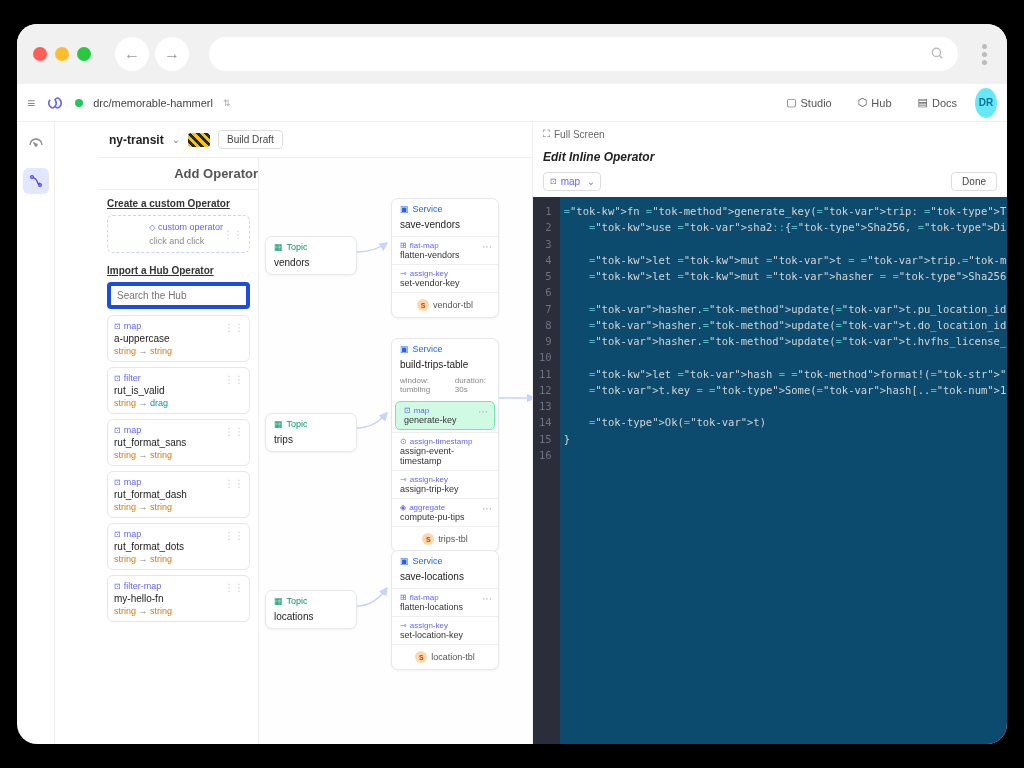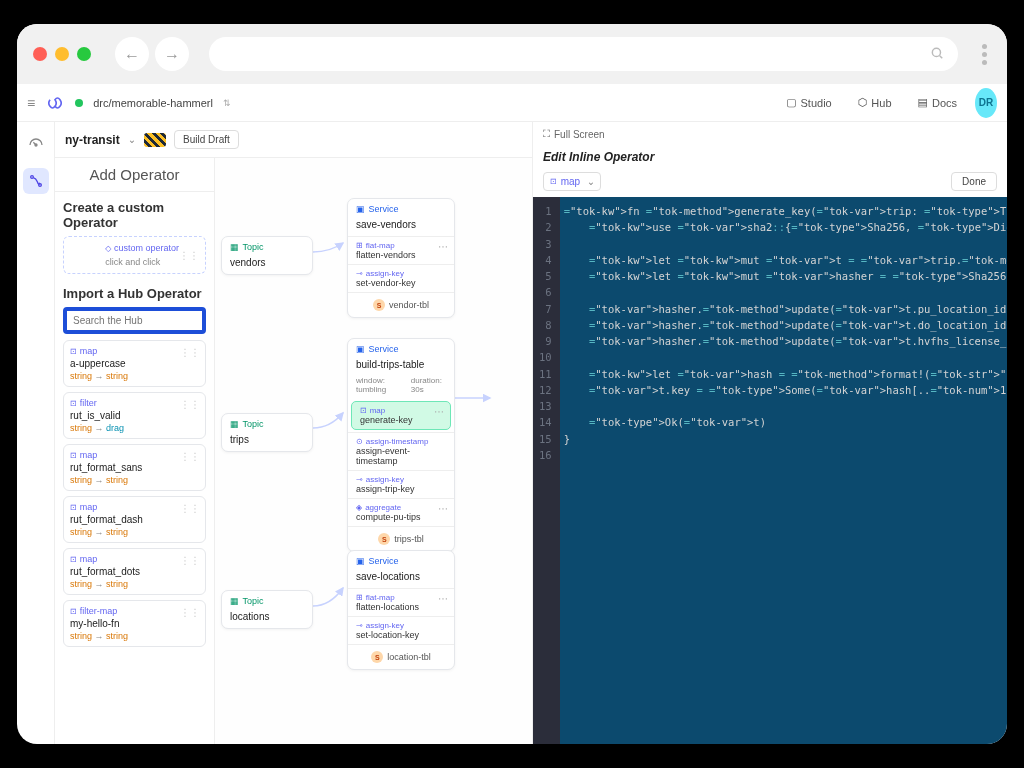--- a/index.html
+++ b/index.html
@@ -25,31 +25,31 @@
 .breadcrumb-text { color: #444; font-size: 11px; }
 .chevron-sm { color: #aaa; font-size: 9px; }
 .header-spacer { flex: 1; }
 .header-link { display: flex; align-items: center; gap: 4px; color: #555; cursor: pointer; padding: 4px 8px; font-size: 11px; }
 .header-link .icon { font-size: 11px; }
 .avatar { width: 22px; height: 30px; border-radius: 50%; background: #67e8f9; color: #0e7490; display: flex; align-items: center; justify-content: center; font-size: 10px; font-weight: 600; cursor: pointer; }
 .app-body { flex: 1; display: flex; overflow: hidden; }
 .left-rail { width: 38px; border-right: 1px solid #eee; display: flex; flex-direction: column; align-items: center; padding-top: 10px; gap: 10px; }
 .rail-icon { width: 26px; height: 26px; display: flex; align-items: center; justify-content: center; border-radius: 6px; cursor: pointer; color: #888; font-size: 14px; }
 .rail-icon.active { background: #e0e7ff; color: #4f46e5; }
-.canvas-area { flex: 1; display: flex; flex-direction: column; overflow: hidden; }
+.canvas-area { flex: 1; display: flex; flex-direction: column; overflow: hidden; margin-left: 44px; }
 .canvas-header { height: 36px; border-bottom: 1px solid #eee; display: flex; align-items: center; padding: 0 10px; gap: 8px; font-size: 12px; }
 .project-name { font-weight: 600; color: #222; }
 .chevron-down { color: #888; font-size: 10px; cursor: pointer; }
 .hazard { display: inline-block; background: repeating-linear-gradient(45deg, #fbbf24, #fbbf24 3px, #1f2937 3px, #1f2937 6px); width: 22px; height: 14px; border-radius: 3px; }
 .build-btn { border: 1px solid #ddd; background: #fff; border-radius: 4px; padding: 3px 8px; font-size: 10px; cursor: pointer; color: #444; }
 .canvas-main { flex: 1; display: flex; overflow: hidden; }
 .sidebar { width: 160px; border-right: 1px solid #eee; display: flex; flex-direction: column; overflow-y: auto; }
-.sidebar-title { text-align: center; font-size: 15px; font-weight: 400; padding: 8px 0; border-bottom: 1px solid #eee; color: #555; }
+.sidebar-title { text-align: right; font-size: 13px; font-weight: 700; padding: 8px 0; border-bottom: 1px solid #eee; color: #555; }
 .sidebar-section { padding: 8px 8px 4px; }
-.section-label { font-size: 13px; font-weight: 600; color: #333; margin-bottom: 6px; }
+.section-label { font-size: 10px; font-weight: 600; color: #333; margin-bottom: 6px; text-decoration: underline; }
 .custom-op-box { border: 1px dashed #c7d2fe; border-radius: 6px; padding: 6px; display: flex; align-items: center; justify-content: flex-end; cursor: grab; }
 .custom-op-label { color: #6366f1; font-size: 9px; }
 .custom-op-hint { color: #888; font-size: 9px; margin-top: 4px; }
 .drag-handle { color: #ccc; font-size: 10px; cursor: grab; }
 .hub-search { width: 100%; border: 4px solid #1d4ed8; border-radius: 4px; padding: 4px 6px; font-size: 10px; margin-bottom: 6px; }
 .op-card { border: 1px solid #e5e7eb; border-radius: 6px; padding: 5px 6px; margin-bottom: 5px; cursor: grab; position: relative; }
 .op-card-header { display: flex; align-items: center; gap: 3px; font-size: 9px; color: #6366f1; }
 .op-card-name { font-size: 10px; color: #222; margin-top: 2px; }
 .op-card-types { font-size: 9px; margin-top: 2px; }
 .type-string { color: #d97706; }

